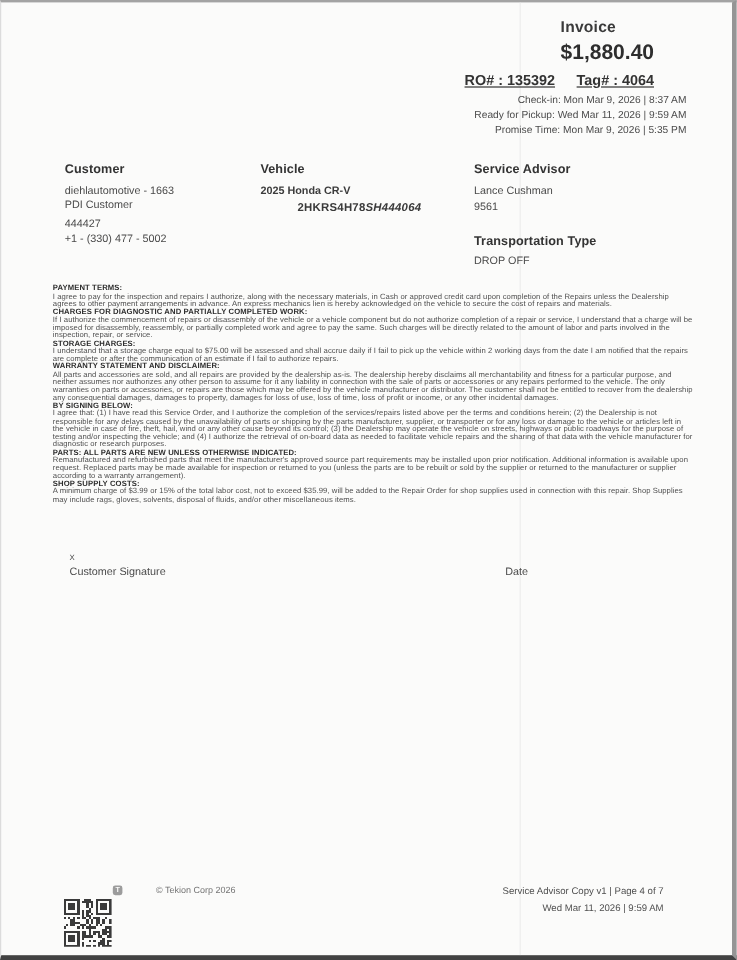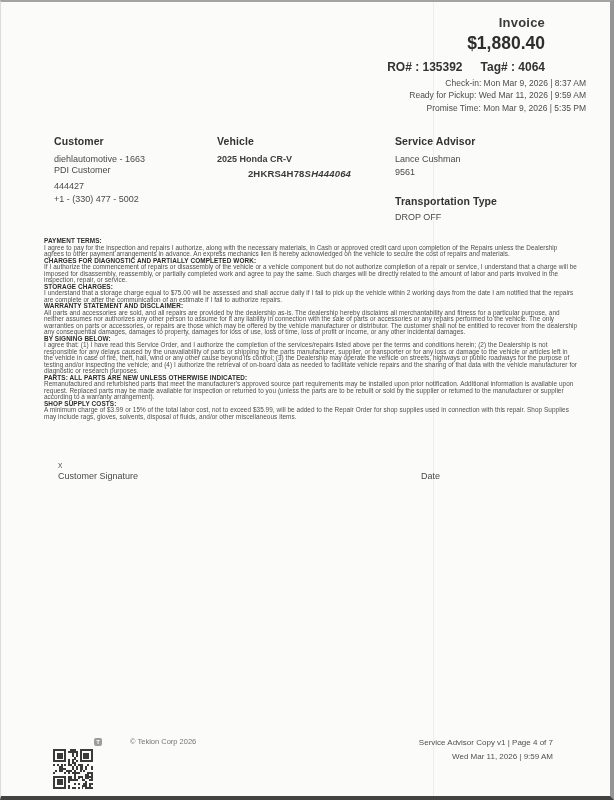--- a/index.html
+++ b/index.html
@@ -15,26 +15,26 @@
     border-right: 4px solid #959595;
     border-bottom: 4px solid #424242;
     border-left: 1px solid #dcdcdc;
     overflow: hidden;
   }
   .crease {
     position:absolute; left:432px; top:0; width:1px; height:100%;
     background:#ededed;
   }
   
-  .invoice-block { position:absolute; top:13px; right:65px; text-align:right; }
+  .invoice-block { position:absolute; top:13px; right:65px; text-align:left; }
   .invoice-title { font-size:13px; font-weight:600; color:#3a3a3a; letter-spacing:0.2px; }
   .invoice-amount { font-size:17.5px; font-weight:700; color:#2e2e2e; margin-top:3px; }
-  .ro-tag { position:absolute; top:58px; right:65px; font-size:12px; font-weight:700; color:#333; white-space:nowrap; }
+  .ro-tag { position:absolute; top:58px; right:65px; font-size:12px; font-weight:700; color:#333; white-space:nowrap;text-decoration:underline; }
   .ro-tag .gap { display:inline-block; width:18px; }
-  .date-block { position:absolute; top:75px; right:24px; text-align:right; font-size:8.5px; line-height:12.4px; color:#4c4c4c; font-weight:500; }
+  .date-block { position:absolute; top:75px; right:38px; text-align:right; font-size:8.5px; line-height:12.4px; color:#4c4c4c; font-weight:500; }
   
   .col { position:absolute; top:133px; }
   .col-customer { left:53px; width:180px; }
   .col-vehicle { left:216px; width:165px; }
   .col-advisor { left:394px; width:185px; }
   .col-heading { font-size:10.5px; font-weight:700; color:#333; margin-bottom:7px; letter-spacing:0.1px; }
   .info-line { font-size:9px; color:#4a4a4a; font-weight:500; line-height:11px; }
   .mt3 { margin-top:2px; } .mt5 { margin-top:5px; }
   .vehicle-model { font-size:9px; font-weight:600; color:#3c3c3c; line-height:11px; }
   .vin { font-size:9.5px; font-weight:700; color:#3a3a3a; margin-top:3px; letter-spacing:0.2px;text-align:center; }

